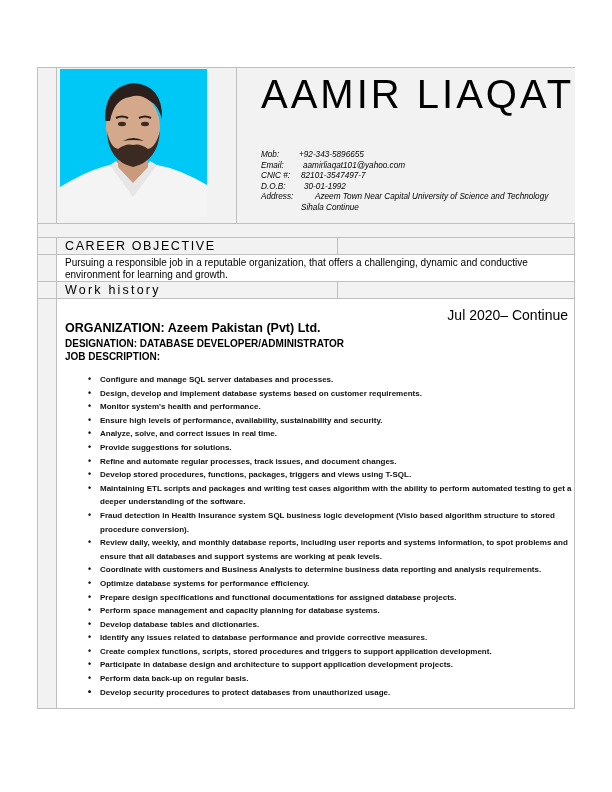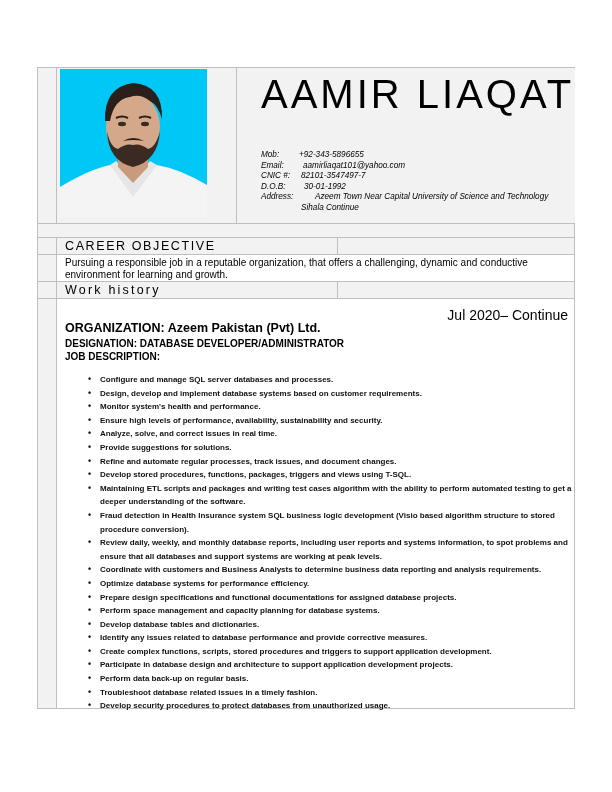--- a/index.html
+++ b/index.html
@@ -166,20 +166,20 @@
           <li><span class="bullet">•</span><span>Review daily, weekly, and monthly database reports, including user reports and systems information, to spot problems and ensure that all databases and support systems are working at peak levels.</span></li>
           <li><span class="bullet">•</span><span>Coordinate with customers and Business Analysts to determine business data reporting and analysis requirements.</span></li>
           <li><span class="bullet">•</span><span>Optimize database systems for performance efficiency.</span></li>
           <li><span class="bullet">•</span><span>Prepare design specifications and functional documentations for assigned database projects.</span></li>
           <li><span class="bullet">•</span><span>Perform space management and capacity planning for database systems.</span></li>
           <li><span class="bullet">•</span><span>Develop database tables and dictionaries.</span></li>
           <li><span class="bullet">•</span><span>Identify any issues related to database performance and provide corrective measures.</span></li>
           <li><span class="bullet">•</span><span>Create complex functions, scripts, stored procedures and triggers to support application development.</span></li>
           <li><span class="bullet">•</span><span>Participate in database design and architecture to support application development projects.</span></li>
           <li><span class="bullet">•</span><span>Perform data back-up on regular basis.</span></li>
-          <li><span class="bullet">•</span><span>Troubleshoot database related issues in a timely fashion.</span></li>
+          <li><span class="bullet">•</span></li>
           <li><span class="bullet">•</span><span>Develop security procedures to protect databases from unauthorized usage.</span></li>
         </ul>
       </div>
     </div>
 
   </div>
 </div>
 
 </body></html>

